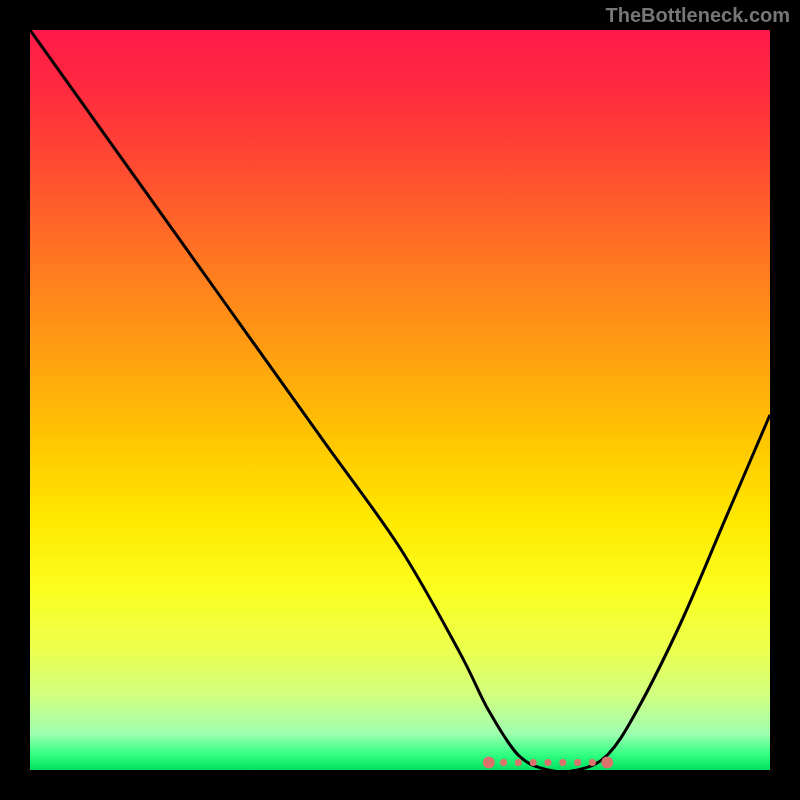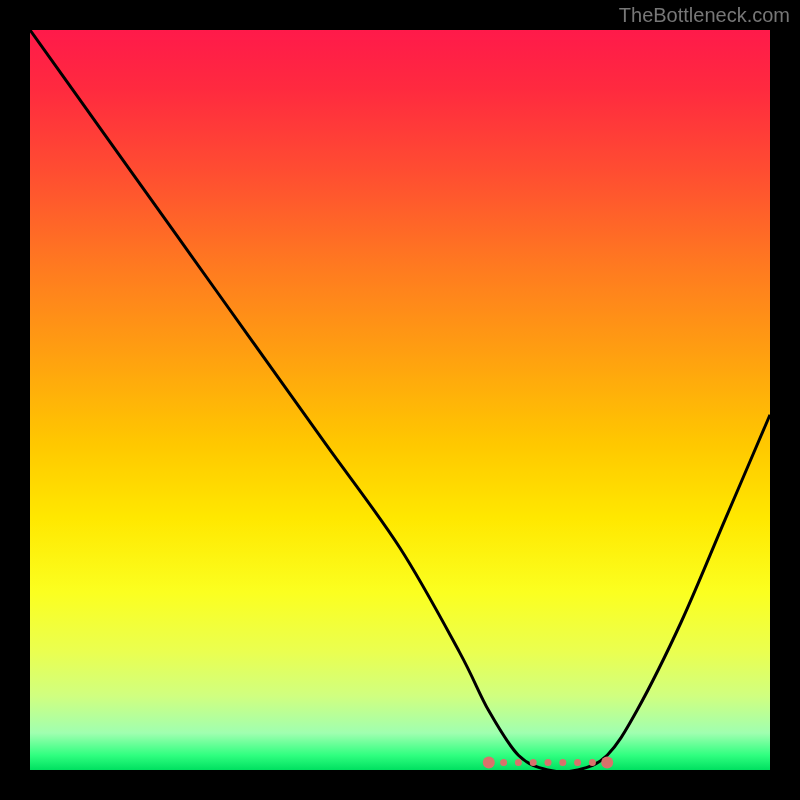--- a/index.html
+++ b/index.html
@@ -10,21 +10,21 @@
     position: relative;
     font-family: Arial, sans-serif;
     overflow: hidden;
   }
   .watermark {
     position: absolute;
     top: 4px;
     right: 10px;
     color: #777;
     font-size: 20px;
-    font-weight: normal;
+    font-weight: bold;
     z-index: 10;
   }
   .plot-area {
     position: absolute;
     left: 30px;
     top: 30px;
     width: 740px;
     height: 740px;
     overflow: hidden;
   }

